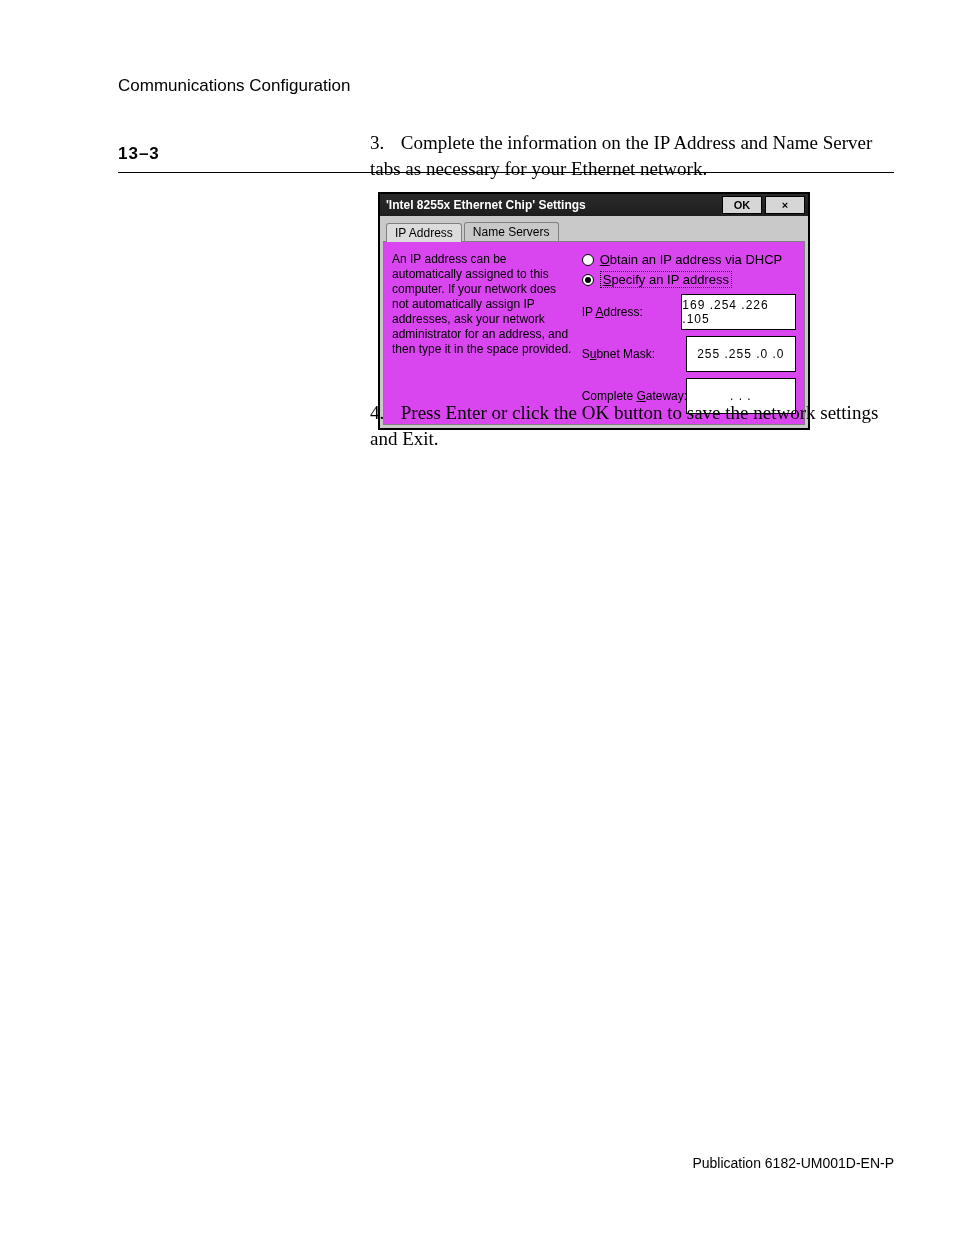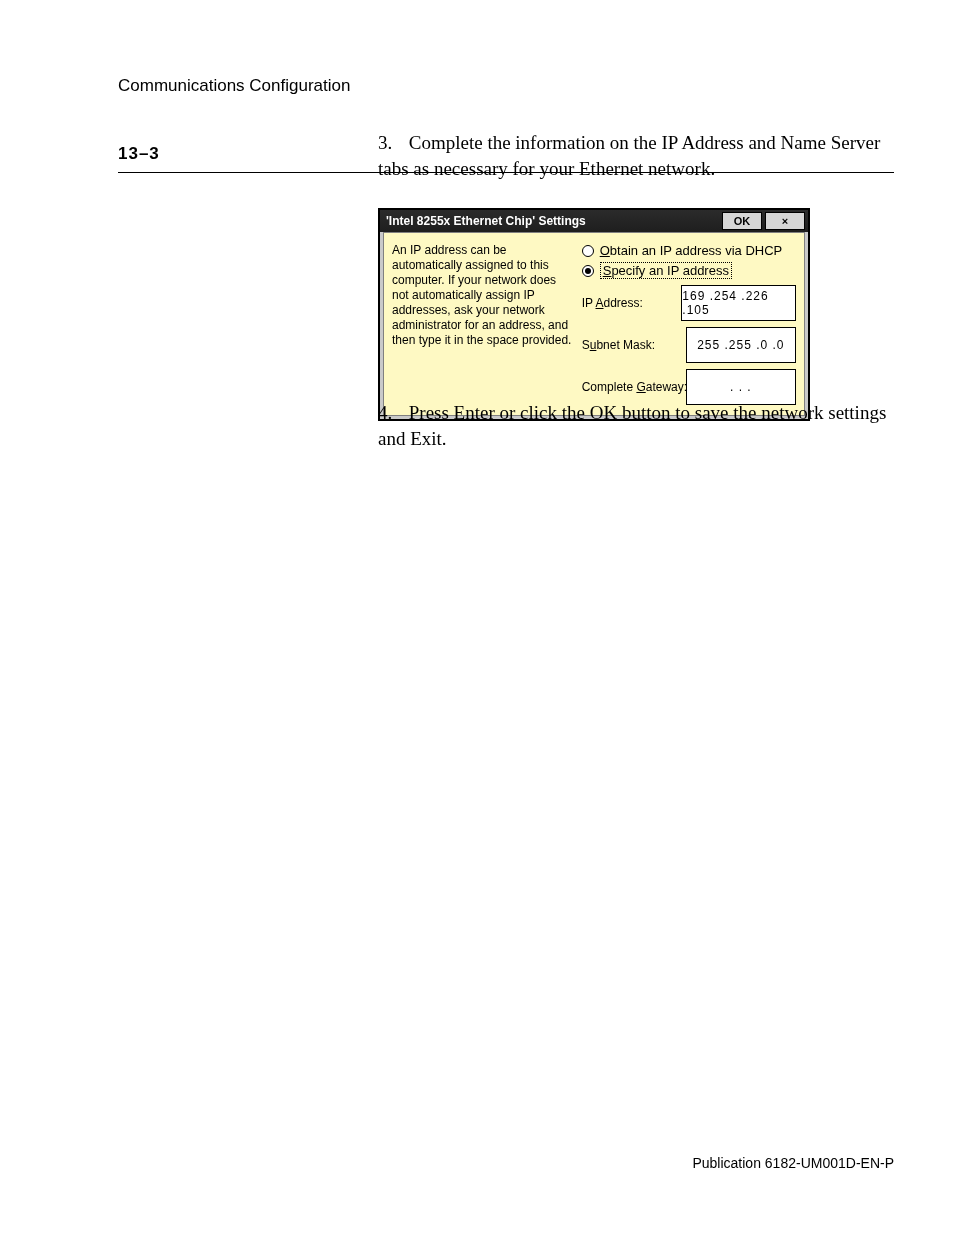--- a/index.html
+++ b/index.html
@@ -6,38 +6,38 @@
     html, body { width: 954px; height: 1235px; background: #fff; font-family: "Times New Roman", Times, serif; color: #000; }
     .page { position: relative; width: 954px; height: 1235px; }
 
     
     .runhead { position: absolute; top: 76px; left: 118px; right: 60px; }
     .runhead-row { display: flex; justify-content: flex-end; align-items: baseline; gap: 48px; font-family: Arial, Helvetica, sans-serif; font-size: 17px; flex-direction: column; }
     .runhead-page { font-weight: 700; letter-spacing: 1px; }
     .runhead hr { border: none; border-top: 1.5px solid #000; margin-top: 8px; }
 
     
-    .step { position: absolute; left: 378px; right: 60px; font-size: 19px; line-height: 1.35; }
+    .step { position: absolute; left: 370px; right: 60px; font-size: 19px; line-height: 1.35; }
     .step .num { display: inline-block; width: 26px; }
     #step3 { top: 130px; }
     #step4 { top: 400px; }
 
     
     .dialog-wrap { position: absolute; left: 378px; top: 192px; width: 432px; }
-    .dialog { border: 2px solid #000; background: #c9c9c9; font-family: Tahoma, Arial, sans-serif; font-size: 12px; color: #000; margin-top: 16px; }
+    .dialog { border: 2px solid #000; background: #c9c9c9; font-family: Tahoma, Arial, sans-serif; font-size: 12px; color: #000; }
 
     .titlebar { display: flex; align-items: center; height: 22px; background: linear-gradient(#2b2b2b,#1e1e1e); color: #fff; }
     .titlebar .title { flex: 1 1 auto; font-weight: 700; padding-left: 6px; font-size: 12px; white-space: nowrap; overflow: hidden; }
     .tb-btn { display: inline-flex; align-items: center; justify-content: center; width: 40px; height: 18px; margin-right: 3px; background: #d6d6d6; border: 1px solid #000; font-weight: 700; font-family: Tahoma, Arial, sans-serif; font-size: 11px; color: #000; }
 
     .tabstrip { display: flex; align-items: flex-end; gap: 0; padding: 6px 6px 0 6px; background: #c9c9c9; }
     .tab { padding: 2px 8px; border: 1px solid #808080; border-bottom: none; background: #c9c9c9; margin-right: 2px; font-size: 12px; border-radius: 3px 3px 0 0; }
     .tab.active { background: #dcdcdc; position: relative; top: 1px; }
 
-    .panel { background: #fef9c3; border: 1px solid #808080; margin: 0 3px 3px 3px; padding: 10px 8px 10px 8px; display: flex; gap: 8px; }
+    .panel { background: #d946ef; border: 1px solid #808080; margin: 0 3px 3px 3px; padding: 10px 8px 10px 8px; display: flex; gap: 8px; }
     .panel-left { width: 190px; font-size: 12px; line-height: 1.25; }
     .panel-right { flex: 1 1 auto; }
 
     .radio-row { display: flex; align-items: center; gap: 6px; font-size: 13px; margin-bottom: 4px; }
     .radio-outer { width: 12px; height: 12px; border: 1px solid #000; border-radius: 50%; background: #fff; display: inline-flex; align-items: center; justify-content: center; flex: 0 0 auto; }
     .radio-inner { width: 6px; height: 6px; border-radius: 50%; background: #000; }
     .radio-label.focus { border: 1px dotted #000; padding: 0 2px; }
 
     .field-row { display: flex; align-items: center; gap: 8px; margin-top: 6px; }
     .field-row .lbl { width: 96px; font-size: 12px; white-space: nowrap; }
@@ -67,20 +67,24 @@
     <span>Complete the information on the IP Address and Name Server tabs as necessary for your Ethernet network.</span>
   </div>
 
   <div class="dialog-wrap">
     <div class="dialog">
       <div class="titlebar">
         <span class="title">'Intel 8255x Ethernet Chip' Settings</span>
         <span class="tb-btn">OK</span>
         <span class="tb-btn">×</span>
       </div>
+      <div class="tabstrip">
+        <div class="tab active">IP Address</div>
+        <div class="tab">Name Servers</div>
+      </div>
       <div class="panel">
         <div class="panel-left">An IP address can be automatically assigned to this computer.  If your network does not automatically assign IP addresses, ask your network administrator for an address, and then type it in the space provided.</div>
         <div class="panel-right">
           <div class="radio-row">
             <span class="radio-outer"></span>
             <span class="radio-label"><span class="u">O</span><span>btain an IP address via DHCP</span></span>
           </div>
           <div class="radio-row">
             <span class="radio-outer">
                 <span class="radio-inner"></span>

